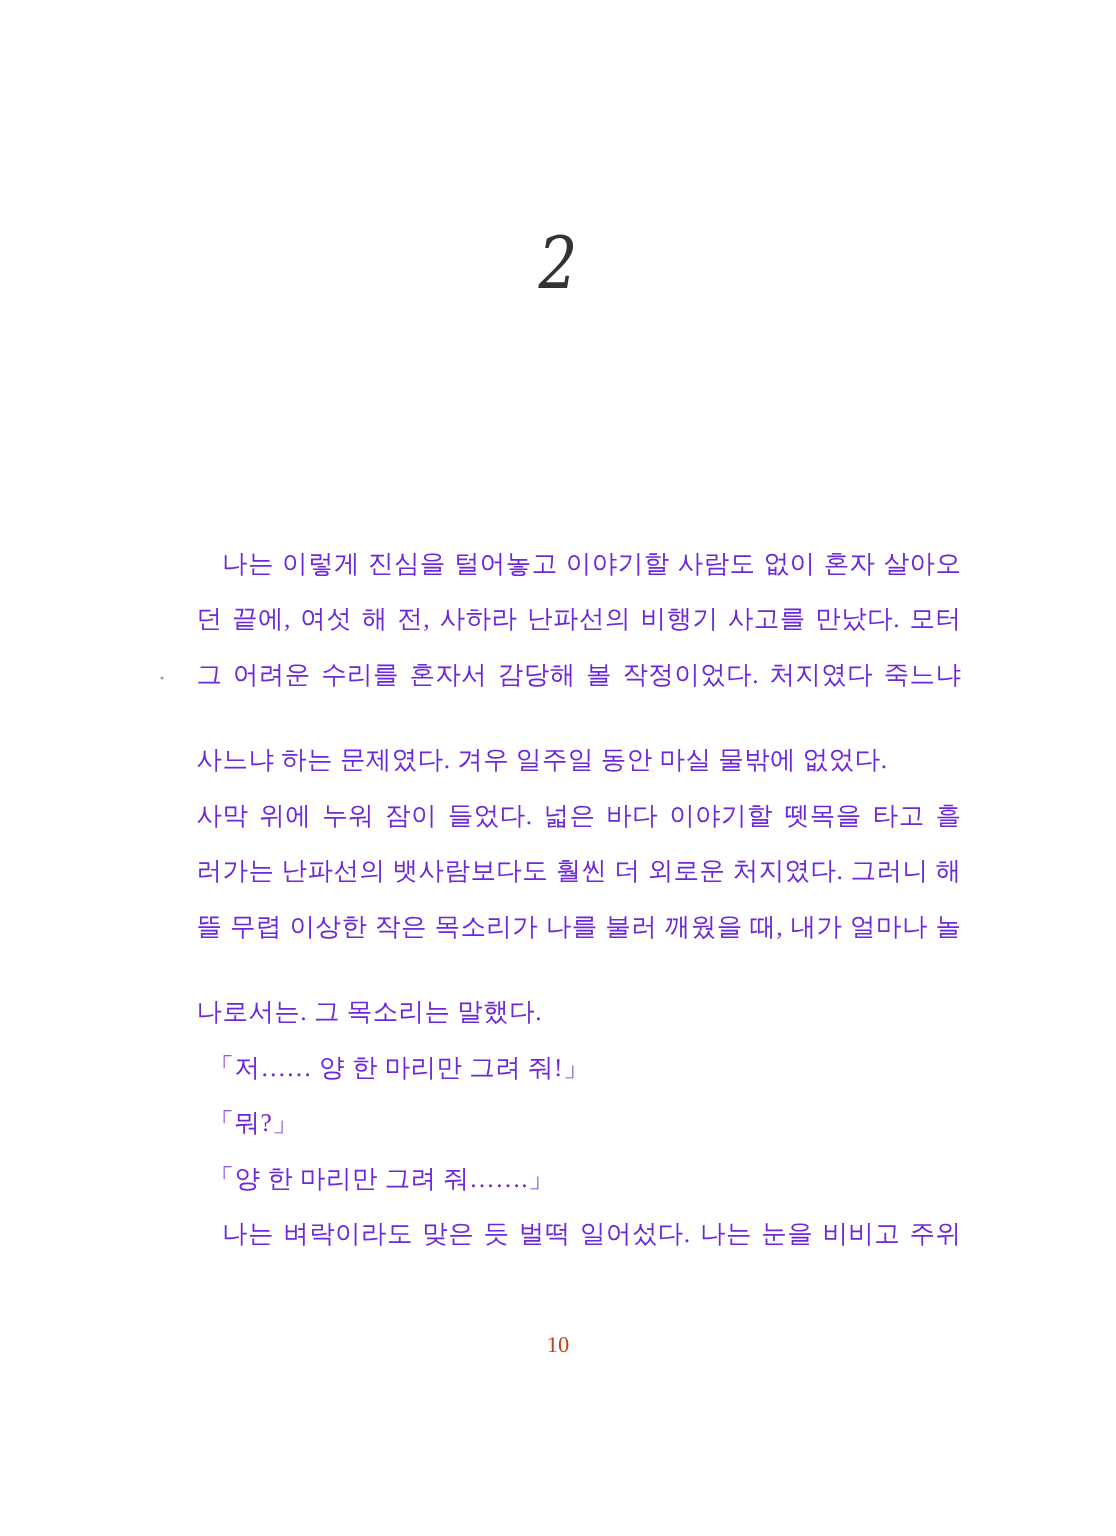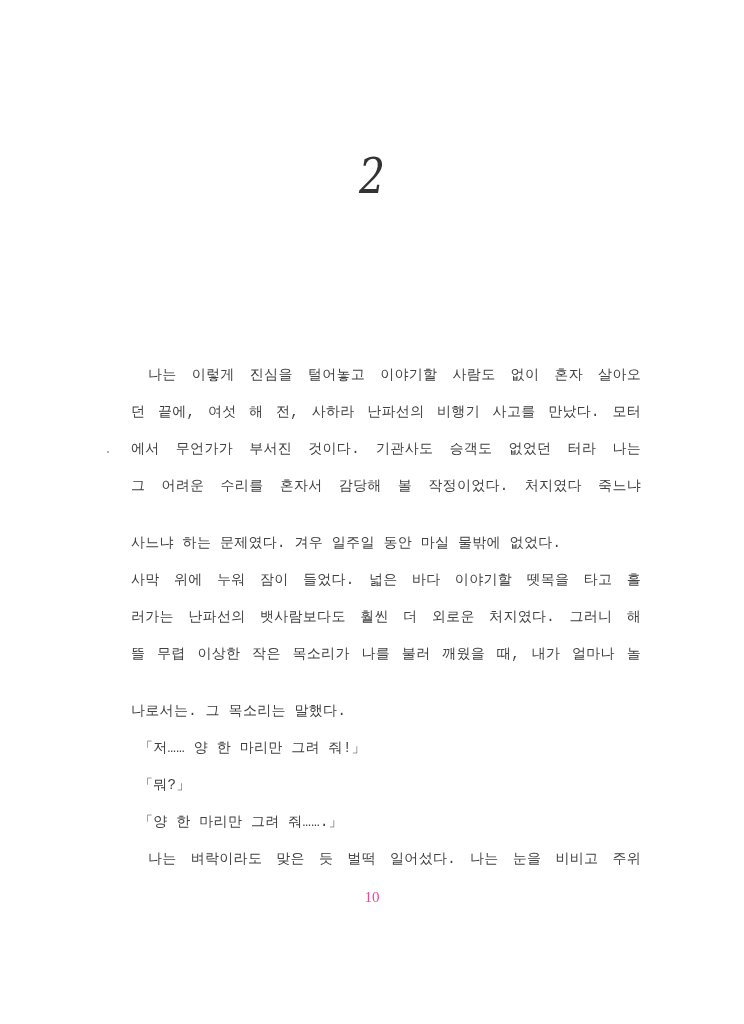--- a/index.html
+++ b/index.html
@@ -38,23 +38,23 @@
     .body-text {
       position: absolute;
       left: 131px;
       top: 357px;
       width: 510px;
     }
     .line {
       display: block;
       height: 37px;
       line-height: 37px;
-      font-family: Liberation Mono, monospace;
-      font-size: 14px;
-      color: #404040;
+      font-family: Liberation Serif, serif;
+      font-size: 17px;
+      color: #6d28d9;
       white-space: nowrap;
       letter-spacing: 0.3px;
       text-align: justify;
       text-align-last: justify;
     }
     .line.last {
       text-align-last: left;
       margin-top: 20px;
     }
     .line.indent {
@@ -75,37 +75,36 @@
     }
     .page-number {
       position: absolute;
       left: 0;
       width: 744px;
       top: 886px;
       text-align: center;
       font-family: "Liberation Serif", "DejaVu Serif", serif;
       font-size: 15px;
       line-height: 22px;
-      color: #ec4899;
+      color: #c2410c;
     }
   </style>
 </head>
 <body>
 
 <div class="page">
 
   <div class="chapter-number">2</div>
 
   <div class="stray-dot"></div>
 
   <div class="body-text">
 
     <span class="line indent">나는 이렇게 진심을 털어놓고 이야기할 사람도 없이 혼자 살아오</span>
     <span class="line">던 끝에, 여섯 해 전, 사하라 난파선의 비행기 사고를 만났다. 모터</span>
-    <span class="line">에서 무언가가 부서진 것이다. 기관사도 승객도 없었던 터라 나는</span>
     <span class="line">그 어려운 수리를 혼자서 감당해 볼 작정이었다. 처지였다 죽느냐</span>
     <span class="line last">사느냐 하는 문제였다. 겨우 일주일 동안 마실 물밖에 없었다.</span>
 
     <span class="line">사막 위에 누워 잠이 들었다. 넓은 바다 이야기할 뗏목을 타고 흘</span>
     <span class="line">러가는 난파선의 뱃사람보다도 훨씬 더 외로운 처지였다. 그러니 해</span>
     <span class="line">뜰 무렵 이상한 작은 목소리가 나를 불러 깨웠을 때, 내가 얼마나 놀</span>
     <span class="line last">나로서는. 그 목소리는 말했다.</span>
 
     <span class="line dialogue">「저…… 양 한 마리만 그려 줘!」</span>
     <span class="line dialogue">「뭐?」</span>

